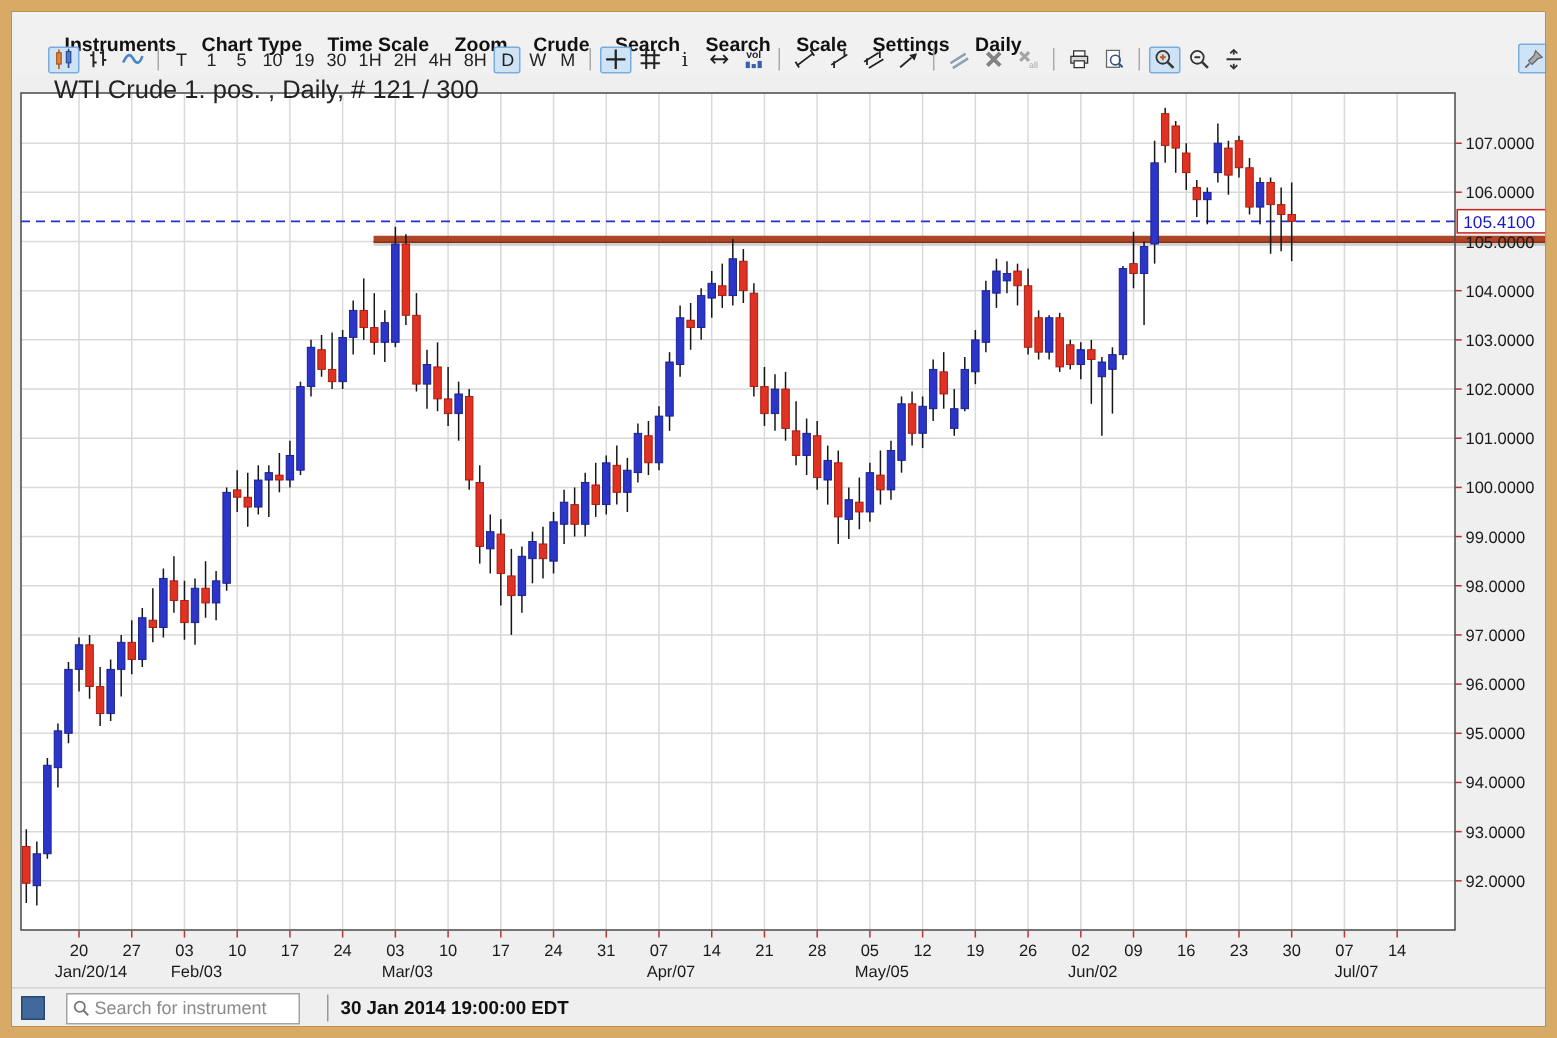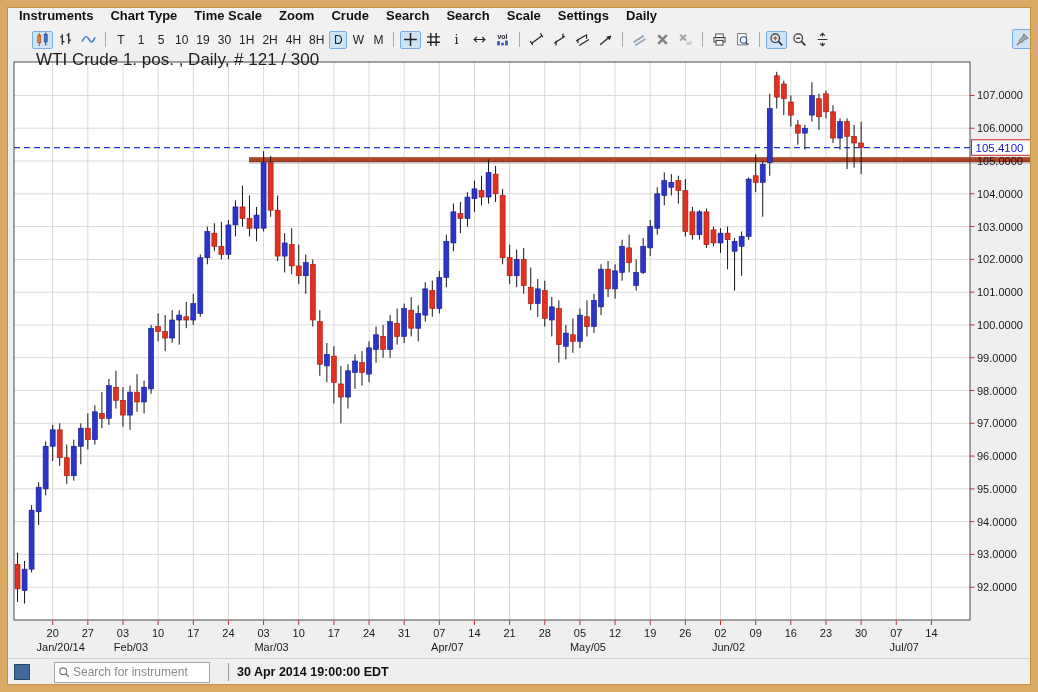--- a/index.html
+++ b/index.html
@@ -1,22 +1,22 @@
 <!DOCTYPE html>
 <html><head>
 <meta charset="utf-8">
 <style>
   html,body{margin:0;padding:0;background:#777;}
   .screen{position:relative;width:1038px;height:692px;background:#f1f1f1;overflow:hidden;
           font-family:"Liberation Sans",sans-serif;}
   .frame{position:absolute;inset:0;border:7px solid #d9a966;pointer-events:none;z-index:60;}
   .frame:after{content:"";position:absolute;inset:0;border:1px solid #c1903f;}
   
-  .menubar{position:absolute;left:7px;top:4px;width:1024px;height:23px;display:flex;align-items:center;
-           padding-left:12px;box-sizing:border-box;gap:17px;background:#f1f1f1;z-index:5;}
+  .menubar{position:absolute;left:7px;top:18px;width:1024px;height:23px;display:flex;align-items:center;
+           padding-left:36px;box-sizing:border-box;gap:17px;background:#f1f1f1;z-index:5;}
   .menu-item{font-size:13px;font-weight:bold;color:#111;cursor:default;white-space:nowrap;}
   
   .toolbar{position:absolute;left:7px;top:29px;width:1000px;height:21px;display:flex;align-items:center;
            padding-left:24px;box-sizing:border-box;z-index:5;}
   .tb-group{display:flex;align-items:center;}
   .tb-sep{width:1px;height:15px;background:#aaa;margin:0 5px;}
   .tb-btn{display:flex;align-items:center;justify-content:center;min-width:18px;height:18px;margin:0 1px;
           border:1px solid transparent;background:transparent;padding:0 2px;font-family:"Liberation Sans",sans-serif;
           font-size:12px;color:#222;border-radius:2px;cursor:default;}
   .tb-btn.active{background:#cfe3f6;border-color:#7aadde;}
@@ -24,21 +24,21 @@
   .tb-btn svg{display:block;}
   .pin-btn{position:absolute;left:1012px;top:29px;width:18px;height:18px;z-index:6;display:flex;
            align-items:center;justify-content:center;background:#cfe3f6;border:1px solid #7aadde;border-radius:2px;}
   
   .chart-title{position:absolute;left:36px;top:50px;font-size:17px;color:#222;z-index:4;}
   #chart-svg{position:absolute;left:7px;top:50px;z-index:1;background:#efefef;}
   
   .statusbar{position:absolute;left:7px;top:658px;width:1024px;height:27px;background:#efefef;
              border-top:1px solid #d2d2d2;display:flex;align-items:center;z-index:5;box-sizing:border-box;}
   .status-square{width:14px;height:14px;background:#41699c;border:1px solid #27496e;margin-left:7px;}
-  .searchbox{display:flex;align-items:center;margin-left:24px;width:148px;height:19px;background:#fff;
+  .searchbox{display:flex;align-items:center;margin-left:14px;width:148px;height:19px;background:#fff;
              border:1px solid #a3a3a3;padding:0 3px;}
   .searchbox input{border:none;outline:none;width:118px;font-size:12px;color:#444;
                    font-family:"Liberation Sans",sans-serif;background:transparent;}
   .searchbox input::placeholder{color:#8a8a8a;}
   .status-sep{width:1px;height:18px;background:#9a9a9a;margin-left:18px;}
   .status-time{margin-left:8px;font-size:12.5px;font-weight:bold;color:#111;}
 </style>
 </head>
 <body>
 
@@ -614,16 +614,16 @@
   <div class="statusbar">
     <div class="status-square"></div>
     <div class="searchbox">
       <svg width="13" height="13" viewBox="0 0 13 13">
         <circle cx="5.2" cy="5.2" r="3.4" fill="none" stroke="#777" stroke-width="1.2"></circle>
         <path d="M7.8 7.8l3 3" stroke="#777" stroke-width="1.3"></path>
       </svg>
       <input type="text" placeholder="Search for instrument" style="">
     </div>
     <div class="status-sep"></div>
-    <div class="status-time">30 Apr 2014 19:00:00 EDT</div>
+    <div class="status-time">30 Jan 2014 19:00:00 EDT</div>
   </div>
   <div class="frame"></div>
 </div>
 
 </body></html>

